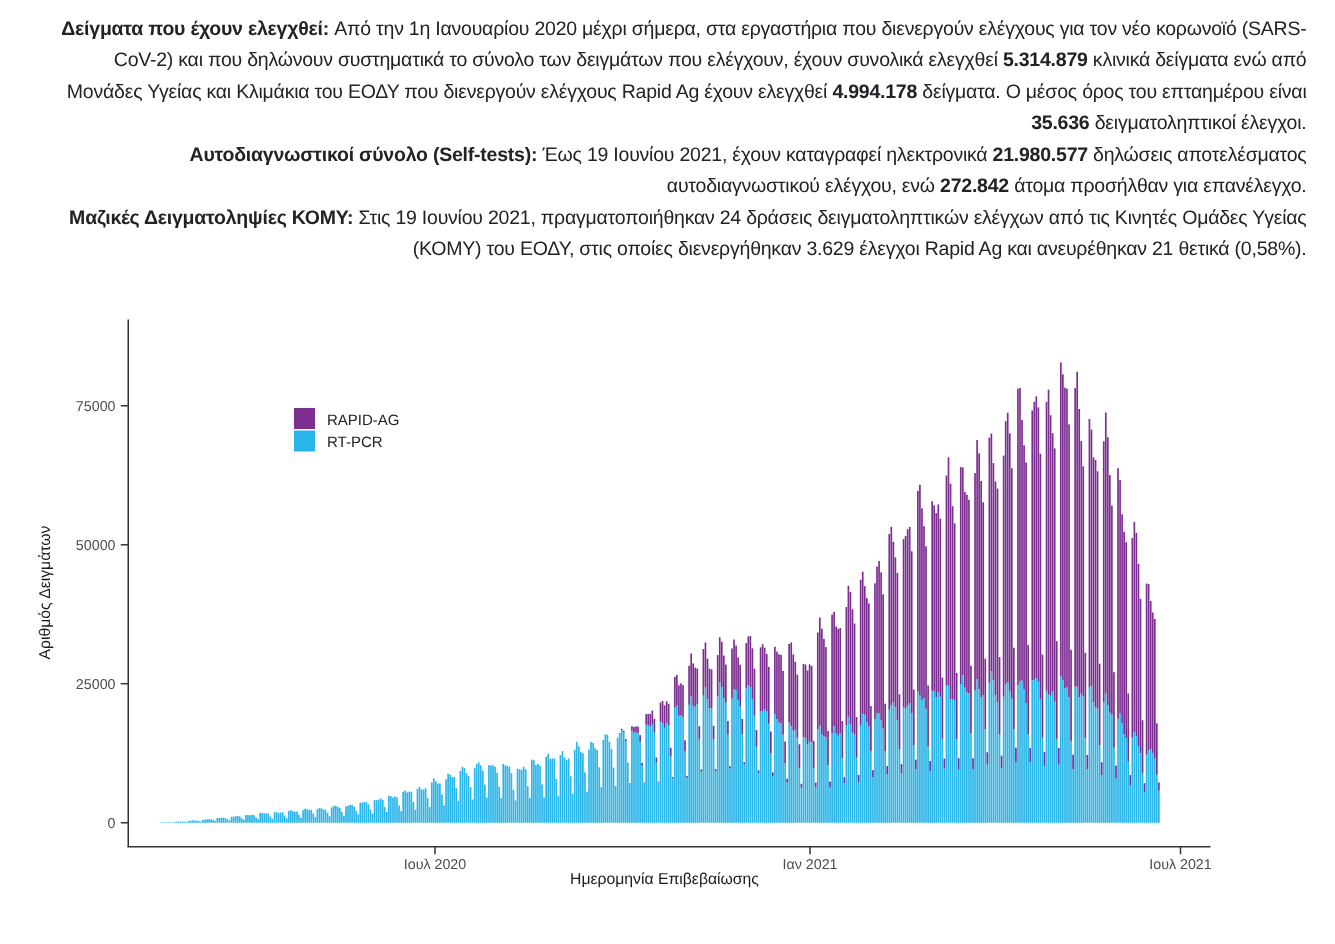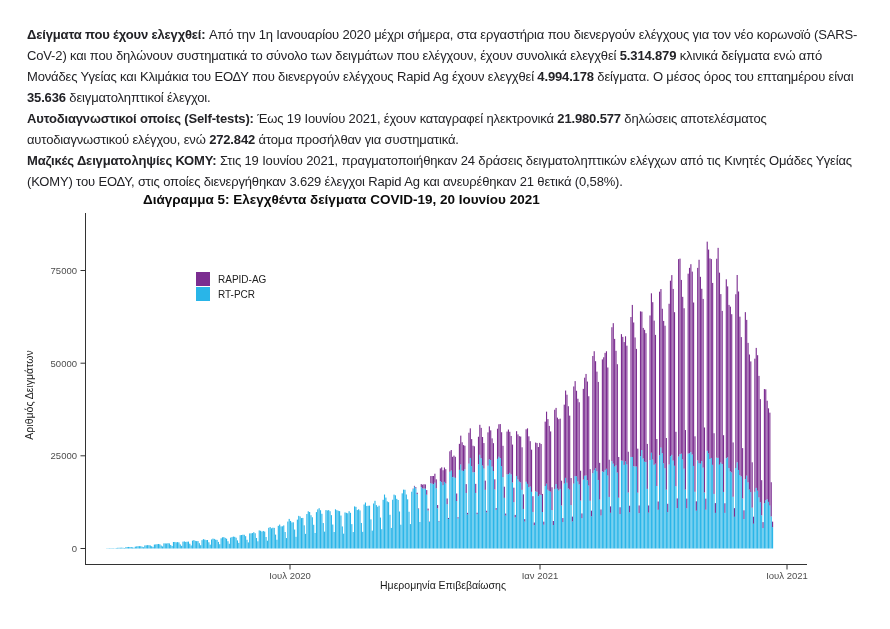--- a/index.html
+++ b/index.html
@@ -1,22 +1,22 @@
 <!DOCTYPE html>
 <html><head>
 <meta charset="utf-8">
 <style>
   html,body{margin:0;padding:0;background:#fff;}
   .page{
     position:relative;width:890px;height:629px;background:#ffffff;overflow:hidden;
     font-family:"Liberation Sans",sans-serif;
   }
   .doc-text{
-    position:absolute;left:27px;top:24px;width:844px;
-    font-size:13px;line-height:21px;color:#222226;letter-spacing:-0.15px;
+    position:absolute;left:27px;top:8px;width:844px;
+    font-size:13px;line-height:21px;color:#222226;letter-spacing:-0.15px;text-align:right;
   }
   .doc-text p{margin:0;}
   .doc-text .b{font-weight:bold;}
   .chart-title{
     position:absolute;left:143px;top:192px;
     font-size:13.5px;font-weight:bold;color:#0b0b0b;letter-spacing:0;
     white-space:nowrap;
   }
   svg.chart-canvas{position:absolute;left:0;top:0;}
   svg text{font-family:"Liberation Sans",sans-serif;}
@@ -26,25 +26,24 @@
   .axis-line{stroke:#333;stroke-width:1;}
   .tick-mark{stroke:#333;stroke-width:1;}
 </style>
 </head>
 <body>
 
 <div class="page">
 
   <div class="doc-text" id="doc-text">
       <p><span class="b">Δείγματα που έχουν ελεγχθεί: </span><span>Από την 1η Ιανουαρίου 2020 μέχρι σήμερα, στα εργαστήρια που διενεργούν ελέγχους για τον νέο κορωνοϊό (SARS-CoV-2) και που δηλώνουν συστηματικά το σύνολο των δειγμάτων που ελέγχουν, έχουν συνολικά ελεγχθεί </span><span class="b">5.314.879</span><span> κλινικά δείγματα ενώ από Μονάδες Υγείας και Κλιμάκια του ΕΟΔΥ που διενεργούν ελέγχους Rapid Ag έχουν ελεγχθεί </span><span class="b">4.994.178</span><span> δείγματα. Ο μέσος όρος του επταημέρου είναι </span><span class="b">35.636</span><span> δειγματοληπτικοί έλεγχοι.</span></p>
-      <p><span class="b">Αυτοδιαγνωστικοί οποίες (Self-tests): </span><span>Έως 19 Ιουνίου 2021, έχουν καταγραφεί ηλεκτρονικά </span><span class="b">21.980.577</span><span> δηλώσεις αποτελέσματος αυτοδιαγνωστικού ελέγχου, ενώ </span><span class="b">272.842</span><span> άτομα προσήλθαν για συστηματικά.</span></p>
+      <p><span class="b">Αυτοδιαγνωστικοί σύνολο (Self-tests): </span><span>Έως 19 Ιουνίου 2021, έχουν καταγραφεί ηλεκτρονικά </span><span class="b">21.980.577</span><span> δηλώσεις αποτελέσματος αυτοδιαγνωστικού ελέγχου, ενώ </span><span class="b">272.842</span><span> άτομα προσήλθαν για επανέλεγχο.</span></p>
       <p><span class="b">Μαζικές Δειγματοληψίες ΚΟΜΥ: </span><span>Στις 19 Ιουνίου 2021, πραγματοποιήθηκαν 24 δράσεις δειγματοληπτικών ελέγχων από τις Κινητές Ομάδες Υγείας (ΚΟΜΥ) του ΕΟΔΥ, στις οποίες διενεργήθηκαν 3.629 έλεγχοι Rapid Ag και ανευρέθηκαν 21 θετικά (0,58%).</span></p>
     </div>
 
-  <div class="chart-title">Διάγραμμα 5: Ελεγχθέντα δείγματα COVID-19, 20 Ιουνίου 2021</div>
 
   <svg class="chart-canvas" width="890" height="629" viewBox="0 0 890 629">
 
     <g id="bars">
         <rect x="106.18" y="548.28" width="1.12" height="0.22" fill="#29B5E8"></rect>
         <rect x="107.54" y="548.22" width="1.12" height="0.28" fill="#29B5E8"></rect>
         <rect x="108.90" y="548.19" width="1.12" height="0.31" fill="#29B5E8"></rect>
         <rect x="110.26" y="548.16" width="1.12" height="0.34" fill="#29B5E8"></rect>
         <rect x="111.62" y="548.12" width="1.12" height="0.38" fill="#29B5E8"></rect>
         <rect x="112.99" y="548.20" width="1.12" height="0.30" fill="#29B5E8"></rect>

